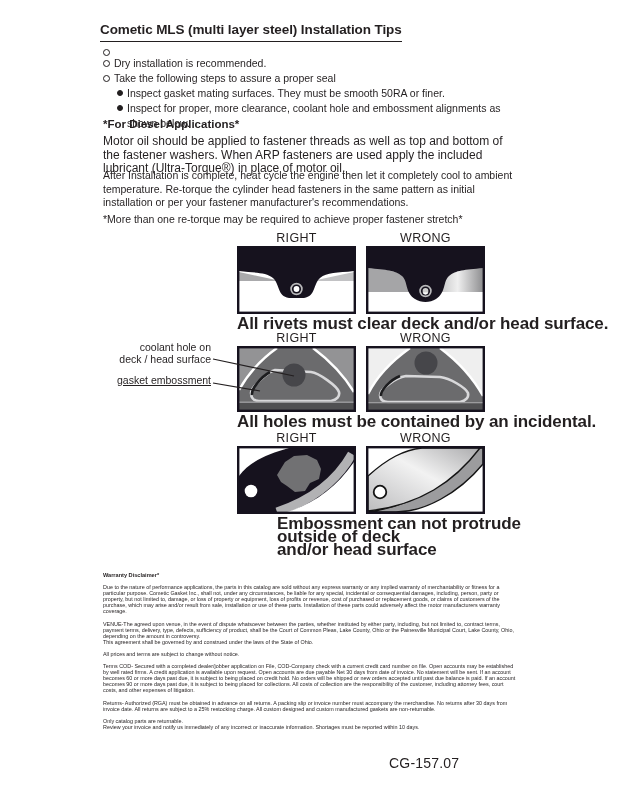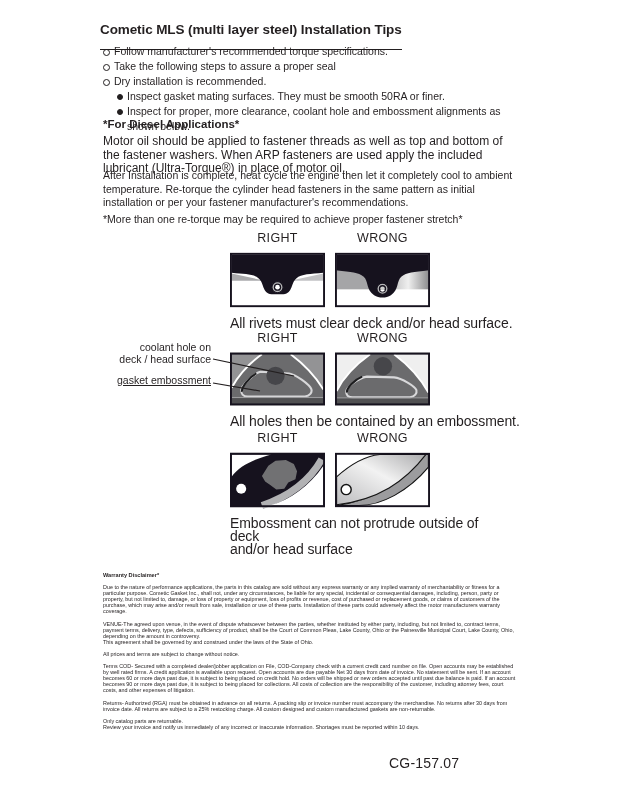--- a/index.html
+++ b/index.html
@@ -2,41 +2,41 @@
 <html><head>
 <meta charset="utf-8">
 <style>
   html,body{margin:0;padding:0;background:#ffffff;}
   body{width:618px;height:800px;position:relative;overflow:hidden;
        font-family:"Liberation Sans","DejaVu Sans",sans-serif;color:#231f20;}
   #page{position:absolute;inset:0;background:#fff;}
 
   
   .title{position:absolute;left:100px;top:22px;font-size:13.5px;font-weight:bold;
-         letter-spacing:-.1px;border-bottom:1.8px solid #231f20;padding-bottom:12px;}
+         letter-spacing:-.1px;border-bottom:1.8px solid #231f20;padding-bottom:4px;}
   .tips{position:absolute;left:103px;top:44px;width:414px;font-size:10.5px;line-height:15px;}
   .b-row{display:flex;align-items:flex-start;}
   .b-row .marker{width:5px;height:5px;border:1px solid #231f20;border-radius:50%;
                  margin:4.5px 4px 0 0;flex:0 0 auto;}
   .b-sub{padding-left:14px;}
   .b-sub .marker{background:#231f20;border-color:#231f20;width:4px;height:4px;}
 
   .diesel-h{position:absolute;left:103px;top:118px;font-size:11.5px;font-weight:bold;text-align:center;}
   .diesel-p1{position:absolute;left:103px;top:135px;width:414px;font-size:12px;line-height:13.5px;}
   .diesel-p2{position:absolute;left:103px;top:169px;width:414px;font-size:10.5px;line-height:13.5px;}
   .diesel-p3{position:absolute;left:103px;top:213px;width:430px;font-size:10.5px;}
 
   
-  .fig-row{position:absolute;left:230px;width:200px;}
+  .fig-row{position:absolute;left:237px;width:248px;}
   .fig-heads{display:flex;gap:10px;}
   .fig-heads div{width:119px;text-align:center;font-size:12.5px;letter-spacing:.3px;}
   .fig-boxes{display:flex;gap:10px;margin-top:1px;}
   .fig-boxes svg{display:block;}
-  .fig-cap{margin-top:3px;font-size:14px;line-height:13px;letter-spacing:-.1px;white-space:nowrap;}
-  .fig-cap.wrap{white-space:normal;width:250px;}
+  .fig-cap{margin-top:3px;font-size:17px;line-height:13px;letter-spacing:-.1px;white-space:nowrap;font-weight:bold;}
+  .fig-cap.wrap{white-space:normal;width:250px;margin-left:40px;}
   #figrow1{top:231px;} #figrow2{top:331px;} #figrow3{top:431px;}
 
   
   .anno{position:absolute;text-align:right;font-size:10.5px;line-height:12px;width:110px;left:101px;}
   #anno1{top:341px;} #anno2{top:374px;text-decoration:underline;}
   #anno-lines{position:absolute;left:100px;top:335px;pointer-events:none;}
 
   
   .warranty{position:absolute;left:103px;top:572px;width:414px;font-size:5.4px;line-height:6.1px;}
   .warranty .wh{font-weight:bold;margin:0 0 6px 0;font-size:5.6px;}
@@ -48,29 +48,28 @@
 </head>
 <body>
 
 <div id="page">
 
   <div class="title">Cometic MLS (multi layer steel) Installation Tips</div>
 
   <div class="tips">
     <div class="b-row">
       <span class="marker"></span>
-      <span>Follow manufacturer's recommended torque specifications.</span>
     </div>
     <div class="b-row">
       <span class="marker"></span>
+      <span>Dry installation is recommended.</span>
+    </div>
+    <div class="b-row">
+      <span class="marker"></span>
       <span>Take the following steps to assure a proper seal</span>
-    </div>
-    <div class="b-row">
-      <span class="marker"></span>
-      <span>Dry installation is recommended.</span>
     </div>
     <div class="b-row b-sub">
       <span class="marker"></span>
       <span>Inspect gasket mating surfaces.  They must be smooth 50RA or finer.</span>
     </div>
     <div class="b-row b-sub">
       <span class="marker"></span>
       <span>Inspect for proper, more clearance, coolant hole and embossment alignments as shown below.</span>
     </div>
   </div>
@@ -145,21 +144,21 @@
         <path d="M44,2 C30,12 12,28 2,48" fill="none" stroke="#ffffff" stroke-width="2.4"></path>
         <path d="M74,2 C90,14 106,30 117,50" fill="none" stroke="#ffffff" stroke-width="2.4"></path>
         <circle cx="60" cy="17" r="11.5" fill="#46464a"></circle>
         <path d="M14,49 C14,44 28,32 40,30 L74,31 C84,32 100,42 102,47 C103,51 100,55 94,56 L22,56 C16,56 14,53 14,49 Z" fill="none" stroke="#d8d8da" stroke-width="2.6" stroke-linejoin="round"></path>
         <path d="M15,50 C14,45 24,34 34,30" fill="none" stroke="#1d1d1f" stroke-width="2.6"></path>
         <rect x="2" y="56" width="115" height="1.4" fill="#9b9b9d"></rect>
         <rect x="2" y="57.5" width="115" height="7.5" fill="#505052"></rect>
         <rect x="1.2" y="1.2" width="116.6" height="63.6" fill="none" stroke="#16121e" stroke-width="2.4"></rect>
       </svg>
     </div>
-    <div class="fig-cap">All holes then be contained by an embossment.</div>
+    <div class="fig-cap">All holes must be contained by an incidental.</div>
   </div>
 
   <div class="anno" id="anno1">
     <span>coolant hole on</span><br>
     <span>deck / head surface</span>
   </div>
   <div class="anno" id="anno2">
     <span>gasket embossment</span>
   </div>
   <svg id="anno-lines" width="200" height="70">

